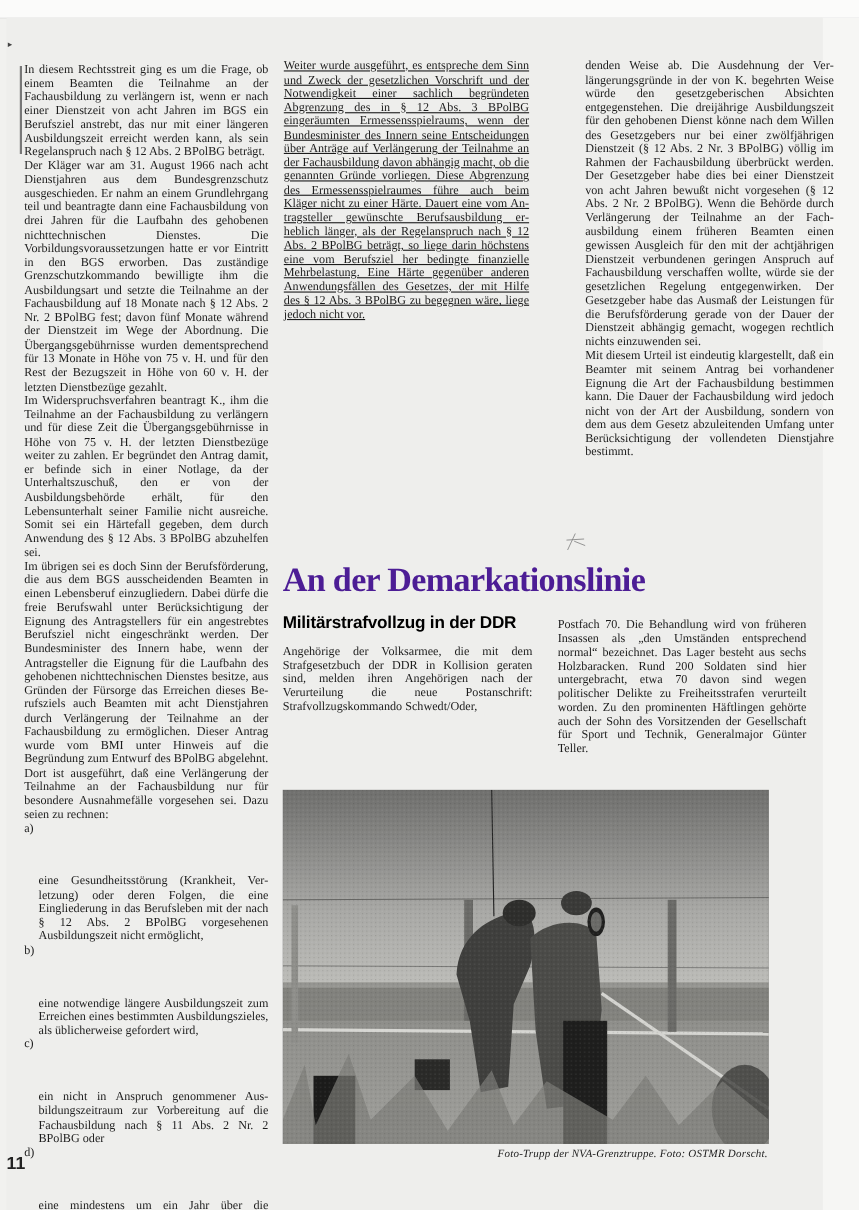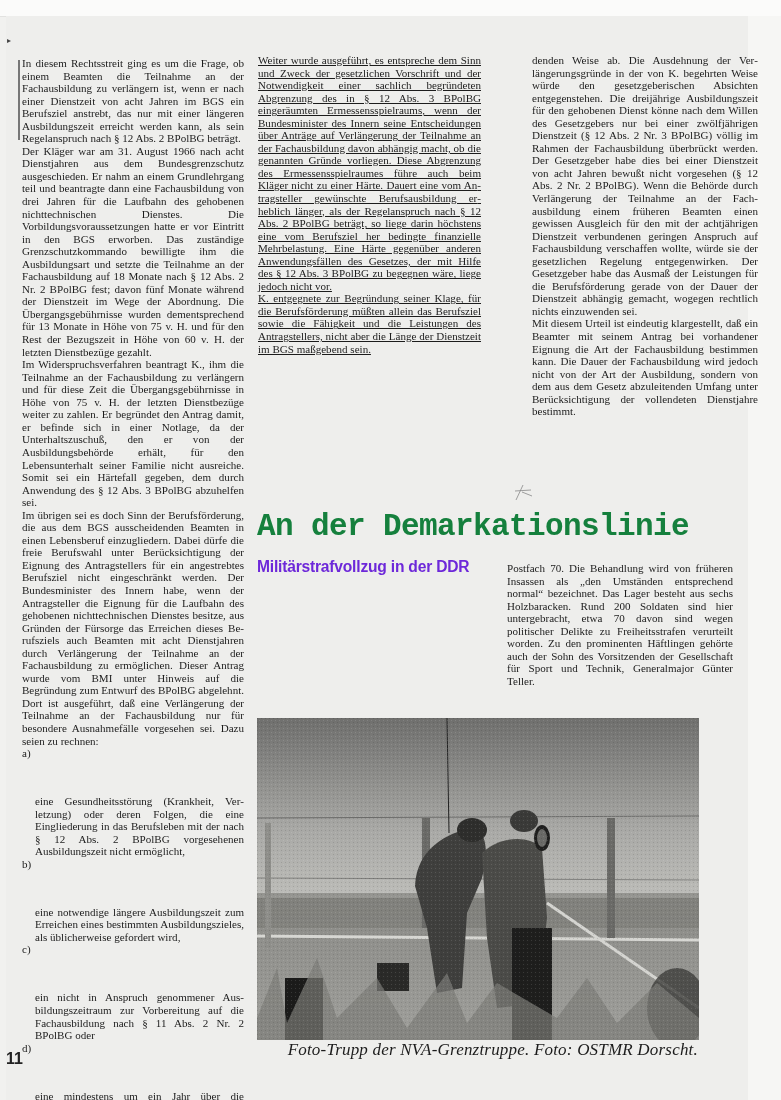--- a/index.html
+++ b/index.html
@@ -39,43 +39,43 @@
   .col p { margin: 0; }
   #col1 { left: 22px; top: 57px; width: 222px; }
   #col2 { left: 258px; top: 54px; width: 223px; text-decoration: underline; }
   #col3 { left: 532px; top: 54px; width: 226px; }
   .list-item { display: flex; }
   .list-item .marker { width: 13px; flex: 0 0 13px; }
   .list-item .txt { flex: 1; text-align: justify; margin-top: 48px; }
 
   .headline {
     position: absolute; left: 257px; top: 510px; width: 500px;
-    font-family: Liberation Mono, monospace;
+    font-family: Liberation Serif, serif;
     font-weight: bold; font-size: 31px; line-height: 34px;
-    letter-spacing: -0.6px; color: #15803d;
+    letter-spacing: -0.6px; color: #4c1d95;
     white-space: nowrap;
   }
   .subhead {
     position: absolute; left: 257px; top: 558px; width: 240px;
     font-family: "Liberation Sans", "DejaVu Sans", sans-serif;
     font-weight: bold; font-size: 15.6px; line-height: 18px;
-    color: #6d28d9; white-space: nowrap; letter-spacing: -0.2px;
+    color: #000000; white-space: nowrap; letter-spacing: -0.2px;
   }
   #art-col1 { left: 257px; top: 582px; width: 227px; }
   #art-col2 { left: 507px; top: 562px; width: 226px; }
   .gap { height: 4px; }
 
   .photo {
     position: absolute; left: 257px; top: 718px; width: 442px; height: 322px;
     overflow: hidden; background: #8d8d8b;
   }
   .photo svg { display: block; }
   .caption {
     position: absolute; left: 257px; top: 1043px; width: 441px;
-    text-align: right; font-style: italic; font-size: 17px; line-height: 14px;
+    text-align: right; font-style: italic; font-size: 10px; line-height: 14px;
     letter-spacing: 0.2px;
   }
   .page-number {
     position: absolute; left: 6px; top: 1050px;
     font-family: "Liberation Sans", "DejaVu Sans", sans-serif;
     font-size: 16px; font-weight: bold; color: #222;
   }
   .pencil-mark {
     position: absolute; left: 513px; top: 482px; width: 22px; height: 20px;
   }
@@ -107,37 +107,37 @@
     <span class="txt">ein nicht in Anspruch genommener Aus­bildungszeitraum zur Vorbereitung auf die Fachausbildung nach § 11 Abs. 2 Nr. 2 BPolBG oder</span>
   </div>
   <div class="list-item">
     <span class="marker">d)</span>
     <span class="txt">eine mindestens um ein Jahr über die Regeldienstzeit hinaus gebührnisse Dienst­zeit.</span>
   </div>
 </div>
 
 <div class="col" id="col2">
   <p>Weiter wurde ausgeführt, es entspreche dem Sinn und Zweck der gesetzlichen Vorschrift und der Notwendigkeit einer sachlich be­gründeten Abgrenzung des in § 12 Abs. 3 BPolBG eingeräumten Ermessensspielraums, wenn der Bundesminister des Innern seine Entscheidungen über Anträge auf Verlänge­rung der Teilnahme an der Fachausbildung davon abhängig macht, ob die genannten Gründe vorliegen. Diese Abgrenzung des Er­messensspielraumes führe auch beim Kläger nicht zu einer Härte. Dauert eine vom An­tragsteller gewünschte Berufsausbildung er­heblich länger, als der Regelanspruch nach § 12 Abs. 2 BPolBG beträgt, so liege darin höchstens eine vom Berufsziel her bedingte finanzielle Mehrbelastung. Eine Härte gegen­über anderen Anwendungsfällen des Geset­zes, der mit Hilfe des § 12 Abs. 3 BPolBG zu begegnen wäre, liege jedoch nicht vor.</p>
-  <p>K. entgegnete zur Begründung seiner Klage, für die Berufsförderung müßten allein das Berufsziel sowie die Fähigkeit und die Lei­stungen des Antragstellers, nicht aber die Länge der Dienstzeit im BGS maßgebend sein.</p>
 </div>
 
 <div class="col" id="col3">
   <p>denden Weise ab. Die Ausdehnung der Ver­längerungsgründe in der von K. begehrten Weise würde den gesetzgeberischen Absich­ten entgegenstehen. Die dreijährige Ausbil­dungszeit für den gehobenen Dienst könne nach dem Willen des Gesetzgebers nur bei einer zwölfjährigen Dienstzeit (§ 12 Abs. 2 Nr. 3 BPolBG) völlig im Rahmen der Fach­ausbildung überbrückt werden. Der Gesetz­geber habe dies bei einer Dienstzeit von acht Jahren bewußt nicht vorgesehen (§ 12 Abs. 2 Nr. 2 BPolBG). Wenn die Behörde durch Verlängerung der Teilnahme an der Fach­ausbildung einem früheren Beamten einen gewissen Ausgleich für den mit der acht­jährigen Dienstzeit verbundenen geringen Anspruch auf Fachausbildung verschaffen wollte, würde sie der gesetzlichen Regelung entgegenwirken. Der Gesetzgeber habe das Ausmaß der Leistungen für die Berufsförde­rung gerade von der Dauer der Dienstzeit abhängig gemacht, wogegen rechtlich nichts einzuwenden sei.</p>
   <p>Mit diesem Urteil ist eindeutig klargestellt, daß ein Beamter mit seinem Antrag bei vorhandener Eignung die Art der Fachaus­bildung bestimmen kann. Die Dauer der Fachausbildung wird jedoch nicht von der Art der Ausbildung, sondern von dem aus dem Gesetz abzuleitenden Umfang unter Be­rücksichtigung der vollendeten Dienstjahre bestimmt.</p>
 </div>
 
 <svg class="pencil-mark" viewBox="0 0 22 20">
   <path d="M3 18 L10 3 M2 9 L18 8 M9 10 L19 14" stroke="#888" stroke-width="0.8" fill="none"></path>
 </svg>
 
 <h1 class="headline" style="margin:0">An der Demarkationslinie</h1>
 <h2 class="subhead" style="margin:0">Militärstrafvollzug in der DDR</h2>
 
 <div class="col" id="art-col1">
   <div class="gap"></div>
+  <p>Angehörige der Volksarmee, die mit dem Strafgesetzbuch der DDR in Kollision ge­raten sind, melden ihren Angehörigen nach der Verurteilung die neue Postanschrift: Strafvollzugskommando Schwedt/Oder,</p>
 </div>
 
 <div class="col" id="art-col2">
   <p>Postfach 70. Die Behandlung wird von frü­heren Insassen als „den Umständen ent­sprechend normal“ bezeichnet. Das Lager besteht aus sechs Holzbaracken. Rund 200 Soldaten sind hier untergebracht, etwa 70 davon sind wegen politischer Delikte zu Freiheitsstrafen verurteilt worden. Zu den prominenten Häftlingen gehörte auch der Sohn des Vorsitzenden der Gesellschaft für Sport und Technik, Generalmajor Günter Teller.</p>
 </div>
 
 <div class="photo" title="black-and-white photo of two NVA border soldiers with camera equipment at a fence">
   <svg width="442" height="322" viewBox="0 0 442 322">
     <defs>
       <linearGradient id="sky" x1="0" y1="0" x2="0" y2="1">

